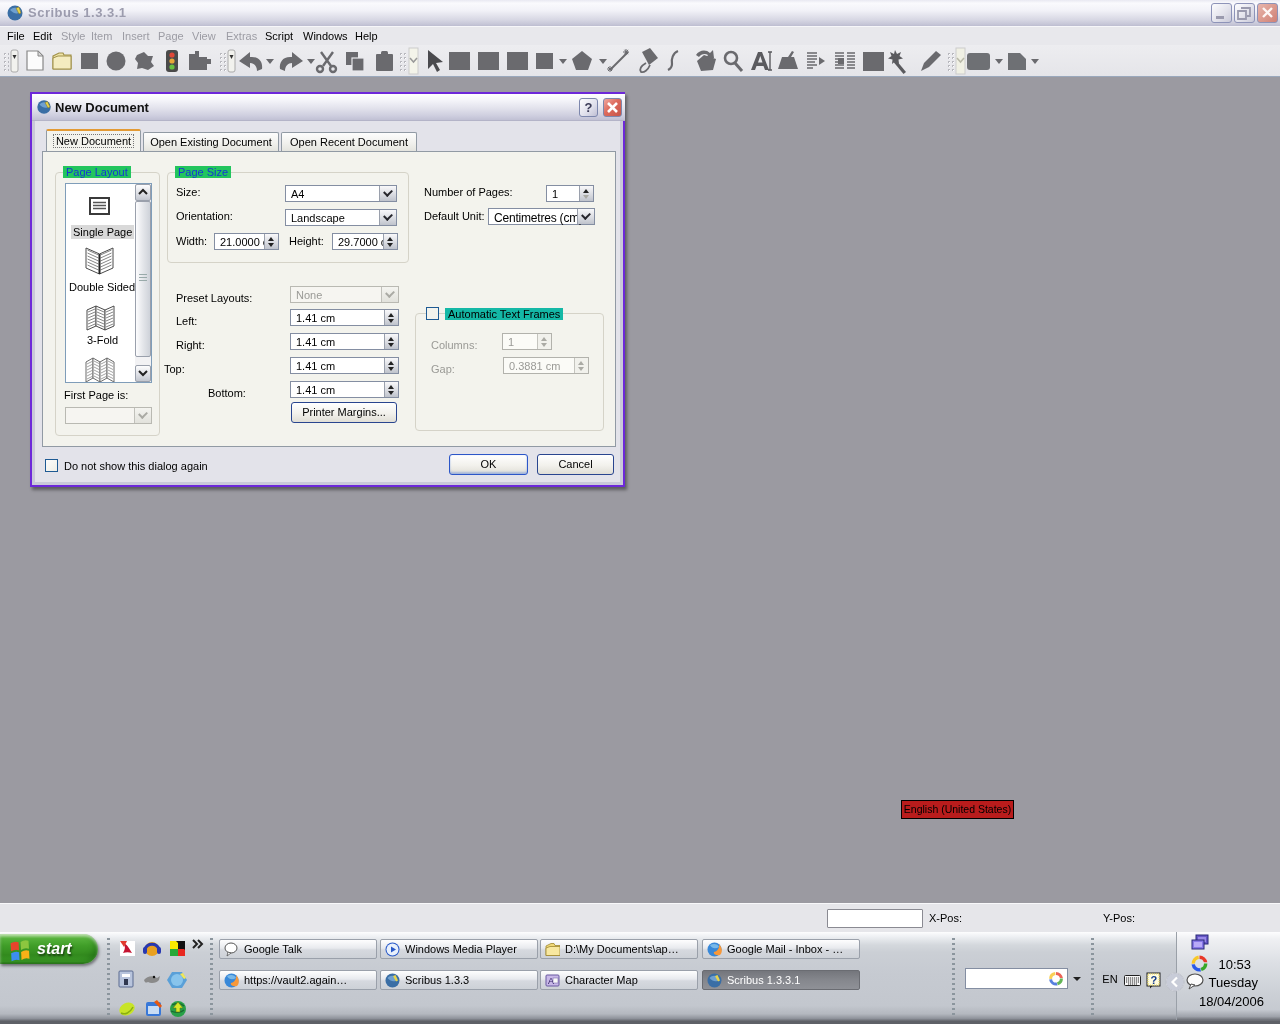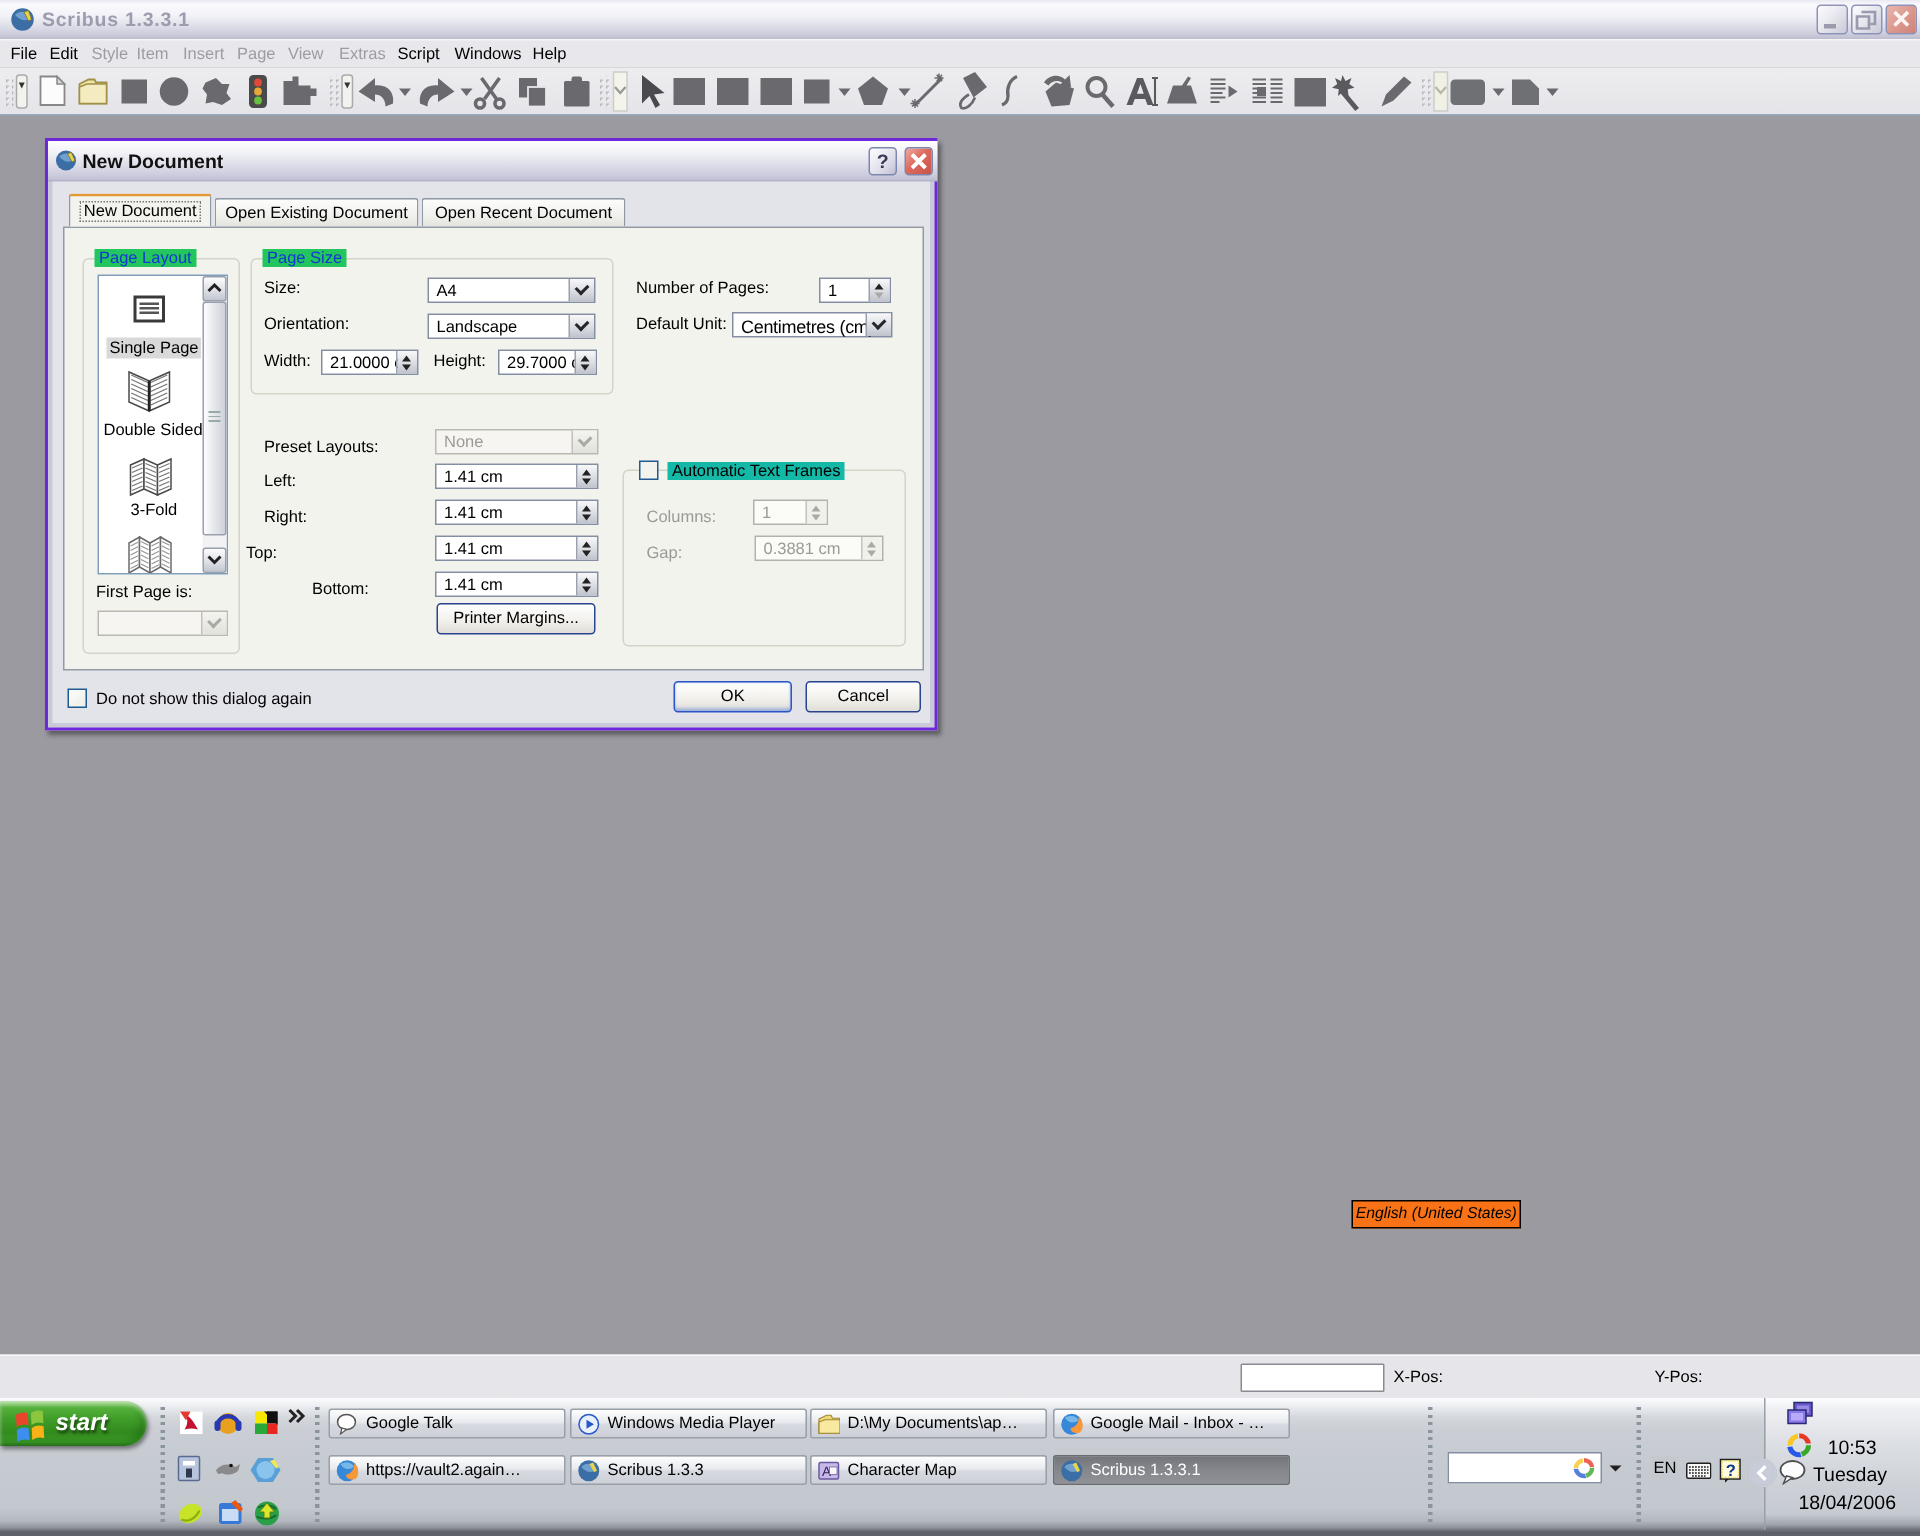--- a/index.html
+++ b/index.html
@@ -97,22 +97,22 @@
 .spin .dn.gray { border-top-color:#aaaaa4; }
 
 .xpbtn { position:absolute; height:21px; border:1px solid #29458f; border-radius:3px;
   background:linear-gradient(#ffffff,#f2f1ec 55%,#e0ded6); text-align:center; padding-top:3px; }
 .xpbtn.def { border-color:#2c56c8; box-shadow:inset 0 -2px 2px rgba(60,110,220,.35), inset 0 0 1px #9ab8e8; }
 
 .checkbox { position:absolute; width:13px; height:13px; background:linear-gradient(135deg,#fcfcfb,#eeeee6); border:1px solid #1e5a93; }
 .label { position:absolute; white-space:nowrap; }
 .gray { color:#9a9a96; }
 
-#tooltip { left:901px; top:800px; width:113px; height:19px; background:#f97316; border:1px solid #000;
-  text-align:center; line-height:16px; white-space:nowrap; font-size:10.5px;font-style:italic; }
+#tooltip { left:901px; top:800px; width:113px; height:19px; background:#b91c1c; border:1px solid #000;
+  text-align:center; line-height:16px; white-space:nowrap; font-size:10.5px; }
 
 
 #listbox { position:absolute; left:33px; top:89px; width:87px; height:200px; background:#fff; border:1px solid #7f9db9; }
 #lb-scroll { position:absolute; right:0px; top:0px; width:16px; height:198px; background:#f2f2f4; }
 .sarrow { position:absolute; left:0; width:16px; height:17px; background:linear-gradient(#fdfdfe,#dcdee4 60%,#c2c6cf); border:1px solid #9aa0ac; border-radius:2px; }
 #lb-thumb { position:absolute; left:0; top:17px; width:16px; height:156px; background:linear-gradient(90deg,#fdfdfe,#e4e6ea 50%,#ced2d9); border:1px solid #9aa0ac; border-radius:2px; }
 </style>
 </head>
 <body>
 

